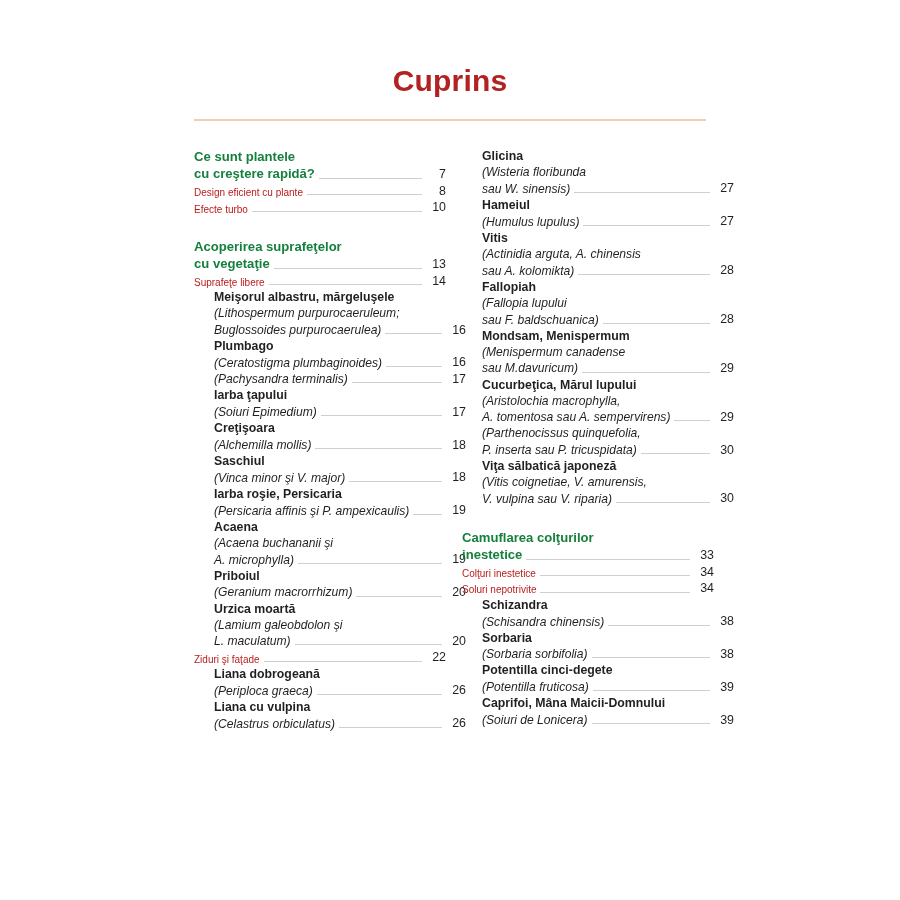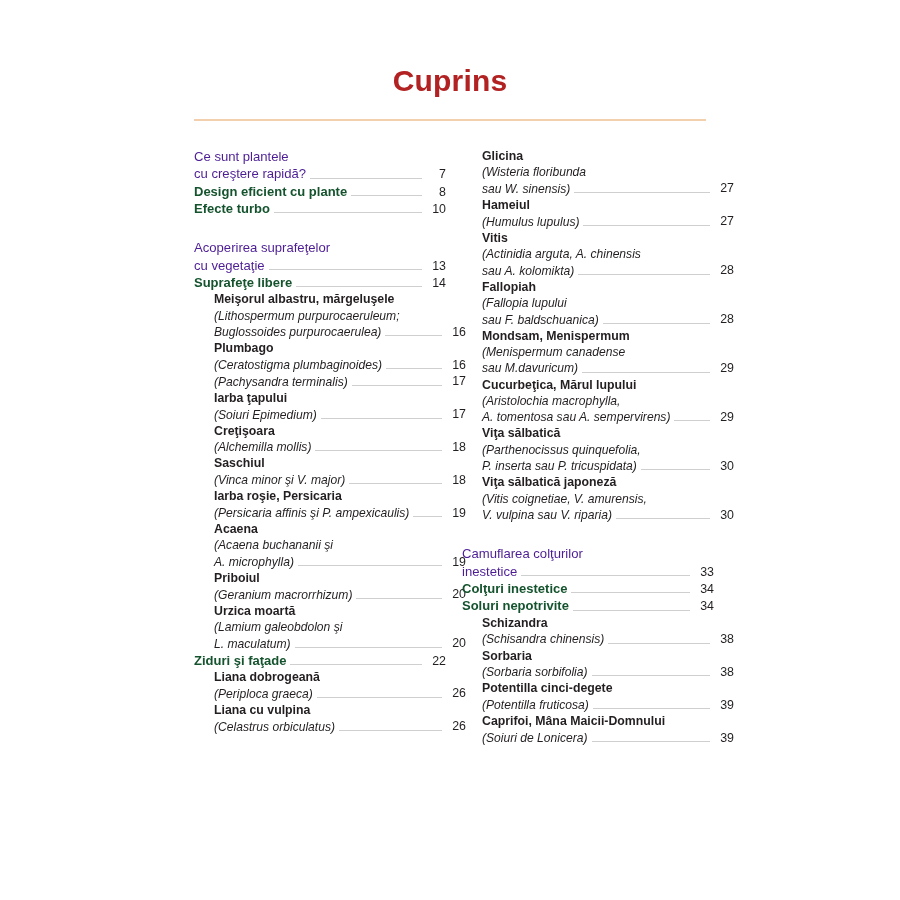--- a/index.html
+++ b/index.html
@@ -70,28 +70,27 @@
     flex: 0 0 20px;
     text-align: right;
     font-size: 12.4px;
     color: #231f20;
   }
   .entry.no-page .pg { visibility: hidden; }
   .entry.no-leader .leader { border-bottom: none; }
 
   
   .sec .lbl {
-    color: #4c1d95;
-    font-weight: normal;
+    color: #15803d;
+    font-weight: bold;
     font-size: 13.1px;
   }
   .lvl1 .lbl {
-    color: #14532d;
-    font-size: 13px;
-    font-weight: bold;
+    color: #b91c1c;
+    font-size: 10px;
   }
   .lvl2 {
     padding-left: 20px;
   }
   .lvl2 .lbl.name {
     font-weight: bold;
     font-size: 12.3px;
   }
   .lvl2 .lbl.latin {
     font-style: italic;
@@ -411,25 +410,20 @@
             <span class="pg"></span>
           </div>
           <div class="entry lvl2">
             <span class="lbl latin">A. tomentosa sau A. sempervirens)</span>
             <span class="leader"></span>
             <span class="pg">29</span>
           </div>
         </div>
         <div class="group">
           <div class="entry lvl2 no-page no-leader">
-            <span class="lbl name">Viţa sălbatică</span>
-            <span class="leader"></span>
-            <span class="pg"></span>
-          </div>
-          <div class="entry lvl2 no-page no-leader">
             <span class="lbl latin">(Parthenocissus quinquefolia,</span>
             <span class="leader"></span>
             <span class="pg"></span>
           </div>
           <div class="entry lvl2">
             <span class="lbl latin">P. inserta sau P. tricuspidata)</span>
             <span class="leader"></span>
             <span class="pg">30</span>
           </div>
         </div>

